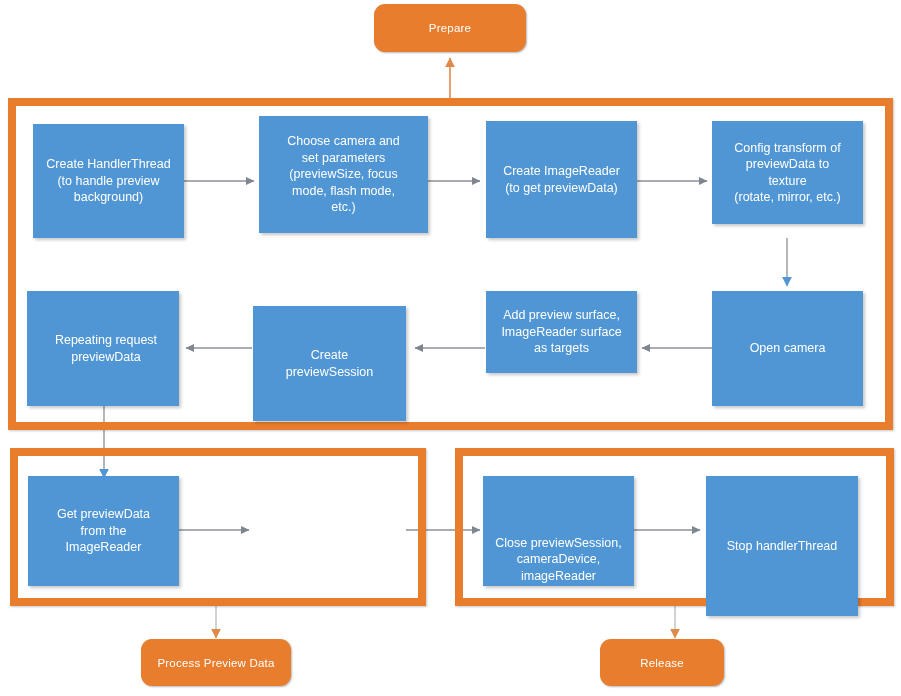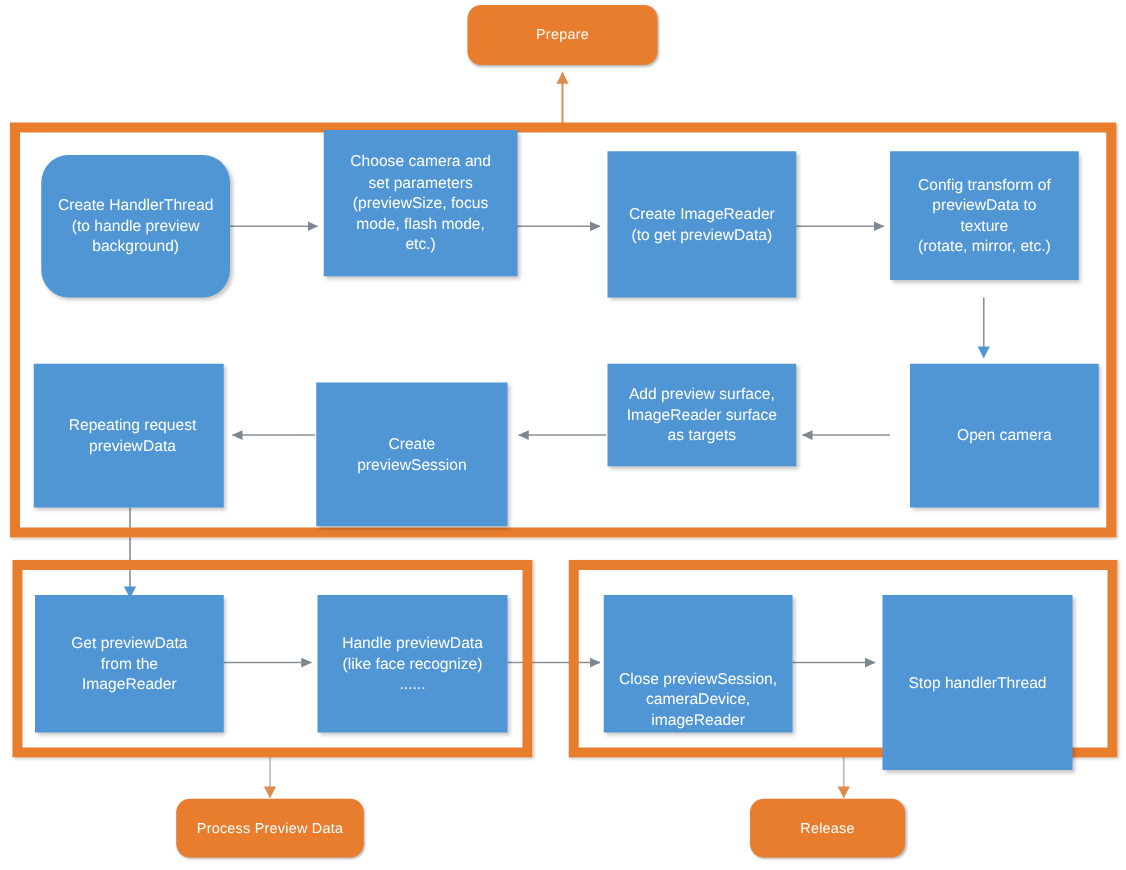--- a/index.html
+++ b/index.html
@@ -143,27 +143,27 @@
   </div>
 
   <div class="term" style="left:141px; top:639px; width:150px; height:47px;">
     <span>Process Preview Data</span>
   </div>
 
   <div class="term" style="left:600px; top:639px; width:124px; height:47px;">
     <span>Release</span>
   </div>
 
-  <div class="proc" style="left:33px; top:124px; width:151px; height:114px;border-radius:22px;">
+  <div class="proc" style="left:33px; top:124px; width:151px; height:114px;">
     <span>Create HandlerThread
 (to handle preview
 background)</span>
   </div>
 
-  <div class="proc" style="left:259px; top:104px; width:155px; height:117px;justify-content:center;">
+  <div class="proc" style="left:259px; top:116px; width:169px; height:117px;justify-content:center;">
     <span>Choose camera and
 set parameters
 (previewSize,  focus
 mode, flash mode,
 etc.)</span>
   </div>
 
   <div class="proc" style="left:486px; top:121px; width:151px; height:117px;">
     <span>Create ImageReader
 (to get previewData)</span>
@@ -185,35 +185,30 @@
     <span>Create
 previewSession</span>
   </div>
 
   <div class="proc" style="left:486px; top:291px; width:151px; height:82px;">
     <span>Add preview surface,
 ImageReader surface
 as targets</span>
   </div>
 
-  <div class="proc" style="left:728px; top:291px; width:151px; height:115px;">
+  <div class="proc" style="left:712px; top:291px; width:151px; height:115px;">
     <span>Open camera</span>
   </div>
 
   <div class="proc" style="left:28px; top:476px; width:151px; height:110px;">
     <span>Get previewData
 from the
 ImageReader</span>
   </div>
 
-  <div class="proc" style="left:254px; top:476px; width:152px; height:110px;">
-    <span>Handle previewData
-(like face recognize)
-......</span>
-  </div>
 
   <div class="proc" style="left:483px; top:476px; width:151px; height:110px;align-items:flex-end;">
     <span>Close previewSession,
 cameraDevice,
 imageReader</span>
   </div>
 
   <div class="proc" style="left:706px; top:476px; width:152px; height:140px;">
     <span>Stop handlerThread</span>
   </div>

